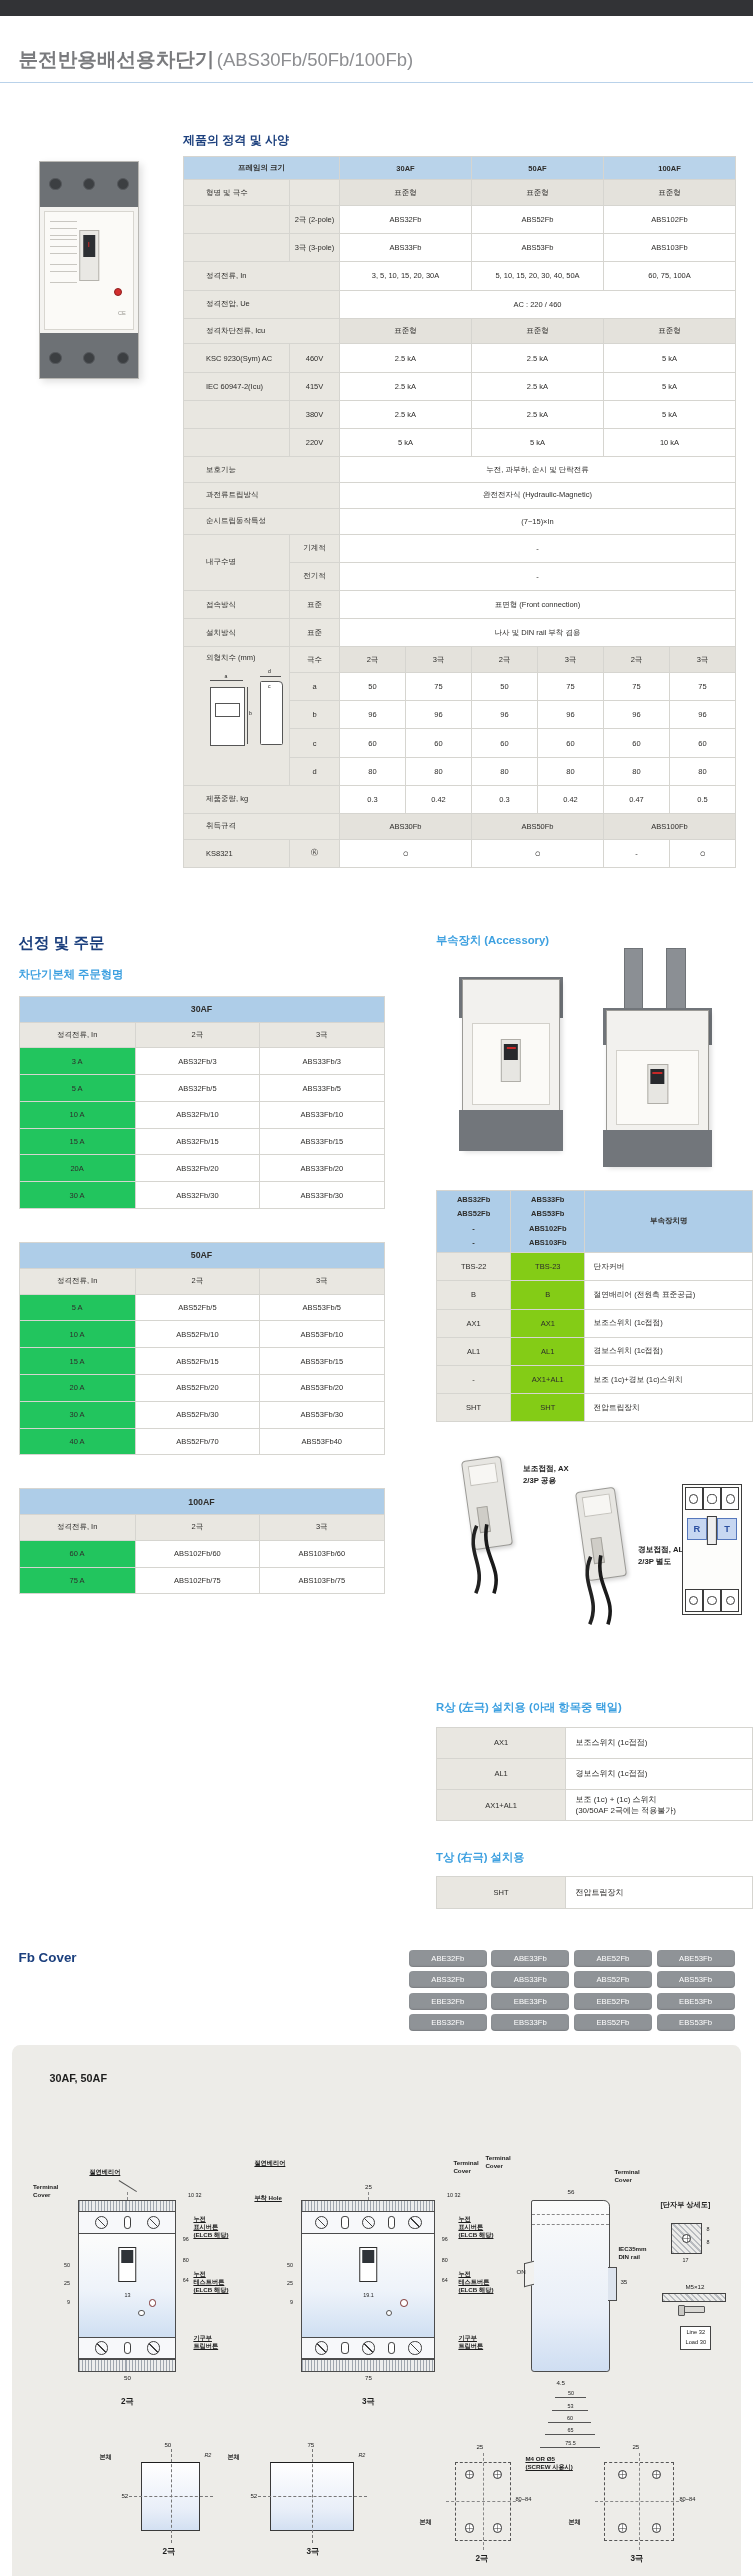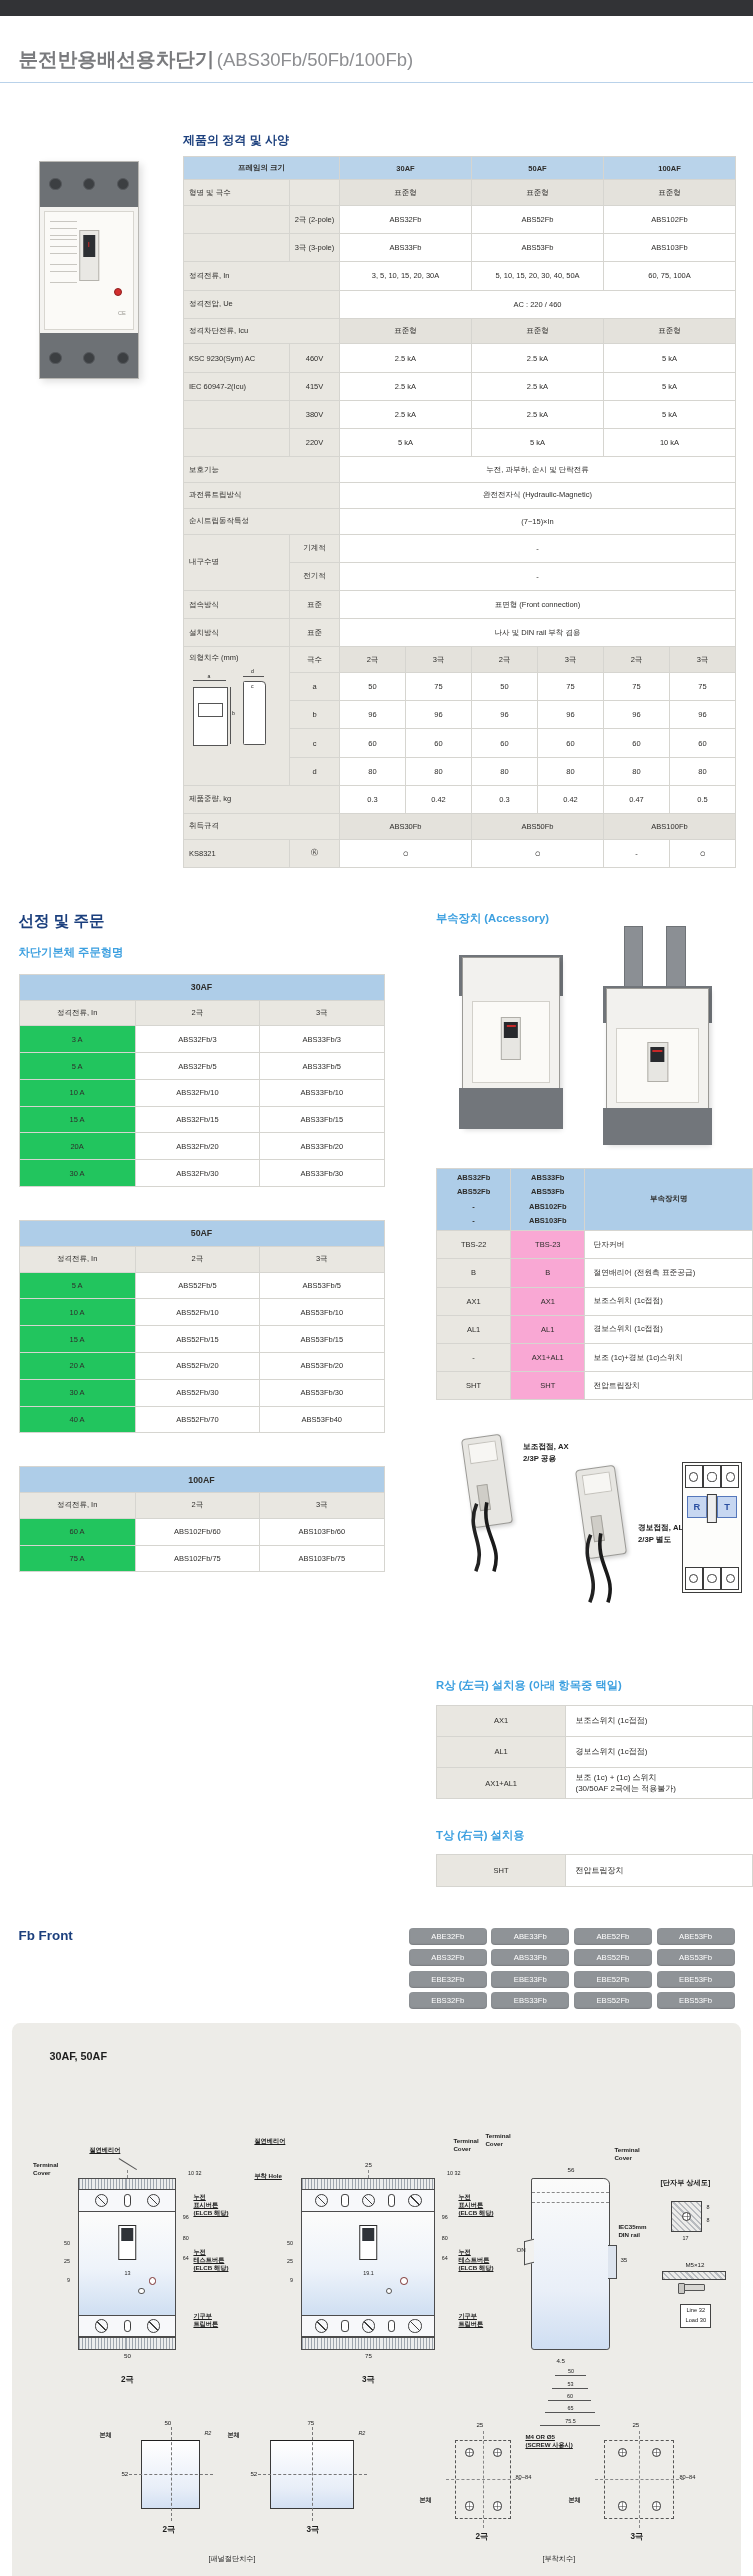--- a/index.html
+++ b/index.html
@@ -26,31 +26,31 @@
   .pb-togin{position:absolute;left:3.1px;top:4.1px;right:3.1px;height:21.6px;background:#2c2f33;}
   .pb-red{position:absolute;left:5.2px;top:7.2px;right:5.2px;height:5.2px;background:#c62828;}
   .pb-dot{position:absolute;right:11.3px;bottom:33px;width:6.2px;height:6.2px;border-radius:50%;background:#d32f2f;border:0.5px solid #8e1f1f;}
   .pb-ce{position:absolute;right:7.2px;bottom:13.4px;font-size:5.7px;color:#9a9893;}
   .pb-lines{position:absolute;left:5.2px;top:8.2px;width:27px;height:62px;background:repeating-linear-gradient(#c9c7c1 0 0.5px,transparent 0.5px 3.6px);}
   
   table{border-collapse:collapse;}
   td{font-size:7.5px;color:#2e2d2b;text-align:center;vertical-align:middle;border:0.5px solid #d6d5d0;padding:2.1px 3.1px;}
   .spec{margin:7.2px 0 0 183px;width:552px;table-layout:fixed;border-top:1px solid #98978f;border-bottom:1px solid #98978f;}
   .spec td.hdr{background:#b9d3ea;font-weight:bold;height:17.5px;}
-  .spec td.lab{background:#e9e7e1;text-align:left;padding-left:5px;}
+  .spec td.lab{background:#e9e7e1;text-align:left;padding-left:22px;}
   .spec td.sub{background:#e9e7e1;}
   .spec td.gray{background:#e4e2dc;}
   .spec td{height:20.6px;}
   .spec tr.tall td{height:23px;}
   .minidim{position:relative;height:91px;}
   .mdr{position:absolute;border:0.5px solid #555;background:#fff;}
   .mdl{position:absolute;font-size:5.2px;color:#222;}
   .mdbar{position:absolute;background:#555;}
   
-  .two-col{display:flex;margin-top:43px;}
+  .two-col{display:flex;margin-top:65px;}
   .left-col{width:384px;padding-left:18.5px;box-sizing:border-box;}
   .right-col{width:369px;padding-left:52px;box-sizing:border-box;position:relative;}
   .ord{width:366px;margin-top:13.4px;border-top:1px solid #98978f;border-bottom:1px solid #98978f;}
   .ord td{height:21.6px;}
   .ord .ttl{background:#aecde8;font-weight:bold;font-size:8.8px;height:20.6px;}
   .ord .ch{background:#e9e7e1;height:20.6px;}
   .ord .lc{background:#22c55e;width:109px;}
   
   .accphotos{position:relative;height:242px;}
   .ab{position:absolute;}
@@ -59,21 +59,21 @@
   .ab .atop{top:-2.1px;} .ab .abot{bottom:-2.1px;}
   .ab .aface{position:absolute;left:10%;top:26%;right:10%;bottom:26%;background:#fbfaf7;border:0.5px solid #d2d0ca;}
   .ab .atog{position:absolute;left:50%;top:18%;transform:translateX(-50%);width:24%;height:52%;background:#e7e6e2;border:0.5px solid #b0aea8;}
   .ab .atogin{position:absolute;left:12%;top:10%;right:12%;height:40%;background:#27292d;}
   .ab .ared{position:absolute;left:18%;top:18%;right:18%;height:16%;background:#c62828;}
   .ab .bar{position:absolute;width:17.5px;background:#8b8f94;border:0.5px solid #6f7377;}
   .acc td{height:23px;}
   .acc{width:317px;border-top:1px solid #98978f;border-bottom:1px solid #98978f;}
   .acc .bh{background:#aecde8;font-weight:bold;white-space:pre-line;line-height:1.9;}
   .acc .c1{background:#e9e7e1;width:67px;}
-  .acc .c2{background:#f9a8d4;width:67px;}
+  .acc .c2{background:#84cc16;width:67px;}
   .acc .c3{text-align:left;padding-left:8.2px;font-size:7.7px;}
   .accphotos2{position:relative;height:278px;}
   .sw{position:absolute;width:38px;height:88px;background:#e7e6e2;border:0.5px solid #9b9a96;border-radius:4.1px;box-shadow:1.5px 2.1px 4.1px rgba(0,0,0,.18);}
   .sw .swt{position:absolute;left:5.2px;top:5.2px;right:5.2px;height:17.5px;background:#f7f6f3;border:0.5px solid #c4c2bc;}
   .sw .swn{position:absolute;left:8.2px;bottom:15.5px;width:9.3px;height:24px;background:#cfcdc7;border:0.5px solid #a4a29c;}
   .sw svg{position:absolute;left:-15.5px;bottom:-49px;}
   .plabel{position:absolute;font-size:7.7px;font-weight:bold;color:#222;white-space:pre-line;line-height:1.5;}
   .tv{position:absolute;width:58px;height:129px;border:1px solid #3c3c3c;background:#fdfdfb;}
   .tv .trow{position:absolute;left:2.1px;right:2.1px;height:23px;display:flex;justify-content:space-between;}
   .tv .tcell{width:15.5px;border:0.8px solid #3c3c3c;background:#fff;display:flex;align-items:center;justify-content:center;}
@@ -650,21 +650,21 @@
             <tr>
               <td class="lc">SHT</td>
               <td class="dc">전압트립장치</td>
             </tr>
           </tbody>
       </table>
     </div>
   </div>
 
   <div class="fbsec">
-    <p class="h-navy">Fb Front</p>
+    <p class="h-navy">Fb Cover</p>
     <div class="fbgrid">
 
     <div class="pill">ABE32Fb</div>
         <div class="pill">ABE33Fb</div>
         <div class="pill">ABE52Fb</div>
         <div class="pill">ABE53Fb</div>
         <div class="pill">ABS32Fb</div>
         <div class="pill">ABS33Fb</div>
         <div class="pill">ABS52Fb</div>
         <div class="pill">ABS53Fb</div>

